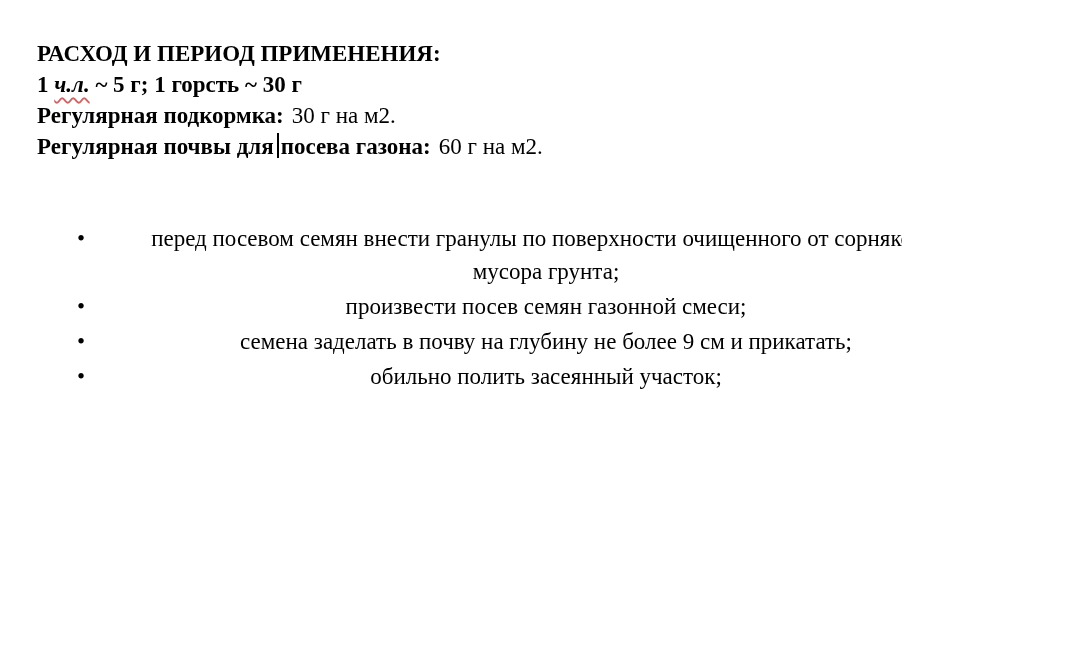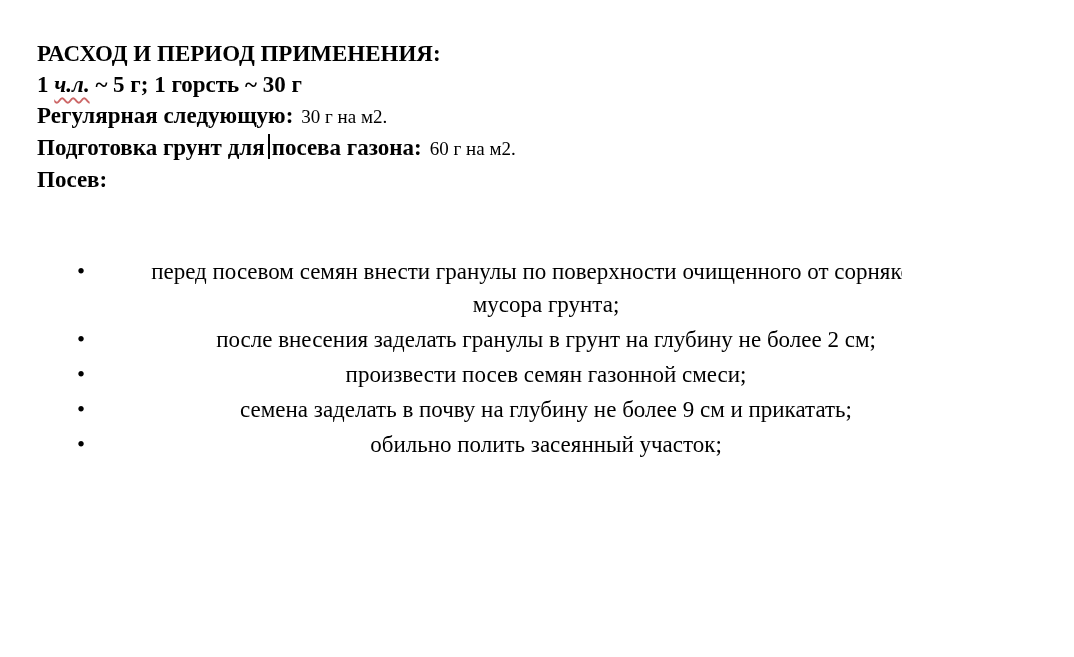--- a/index.html
+++ b/index.html
@@ -15,21 +15,21 @@
   }
   .content{
     padding:22px 38px 0 37px;
     width:940px;
     font-size:23px;
     line-height:31px;
   }
   p{margin:0;}
   .b{font-weight:700;}
   
-  .value{font-weight:400;font-size:19px;margin-left:8px;}
+  .value{font-weight:400;font-size:23px;margin-left:8px;}
   .period{margin-top:8px;}
   .heading2{margin-top:39px;}
   .misspelled{
     text-decoration-line:underline;
     text-decoration-style:wavy;
     text-decoration-color:#cc6666;
     text-decoration-thickness:1.5px;
     text-underline-offset:5px;
     font-style:italic;
   }
@@ -63,30 +63,28 @@
 </head>
 <body>
 
 <div class="page">
   <div class="content">
 
     <p class="b">РАСХОД И ПЕРИОД ПРИМЕНЕНИЯ:</p>
 
     <p class="b"><span>1 </span><span class="misspelled">ч.л.</span><span> ~ 5 г; 1 горсть ~ 30 г</span></p>
 
-    <p><span class="b">Регулярная следующую:</span><span class="value">30 г на м2.</span></p>
+    <p><span class="b">Регулярная подкормка:</span><span class="value">30 г на м2.</span></p>
 
-    <p><span class="b">Подготовка грунт для</span><span class="caret"></span><span class="b">посева газона:</span><span class="value">60 г на м2.</span></p>
+    <p><span class="b">Регулярная почвы для</span><span class="caret"></span><span class="b">посева газона:</span><span class="value">60 г на м2.</span></p>
 
 
 
-    <p class="b">Посев:</p>
 
     <ul class="steps">
       <li>перед посевом семян внести гранулы по поверхности очищенного от сорняков и мусора грунта;</li>
-      <li>после внесения заделать гранулы в грунт на глубину не более 2 см;</li>
       <li>произвести посев семян газонной смеси;</li>
       <li>семена заделать в почву на глубину не более 9 см и прикатать;</li>
       <li>обильно полить засеянный участок;</li>
     </ul>
 
   </div>
 </div>
 
 </body></html>

